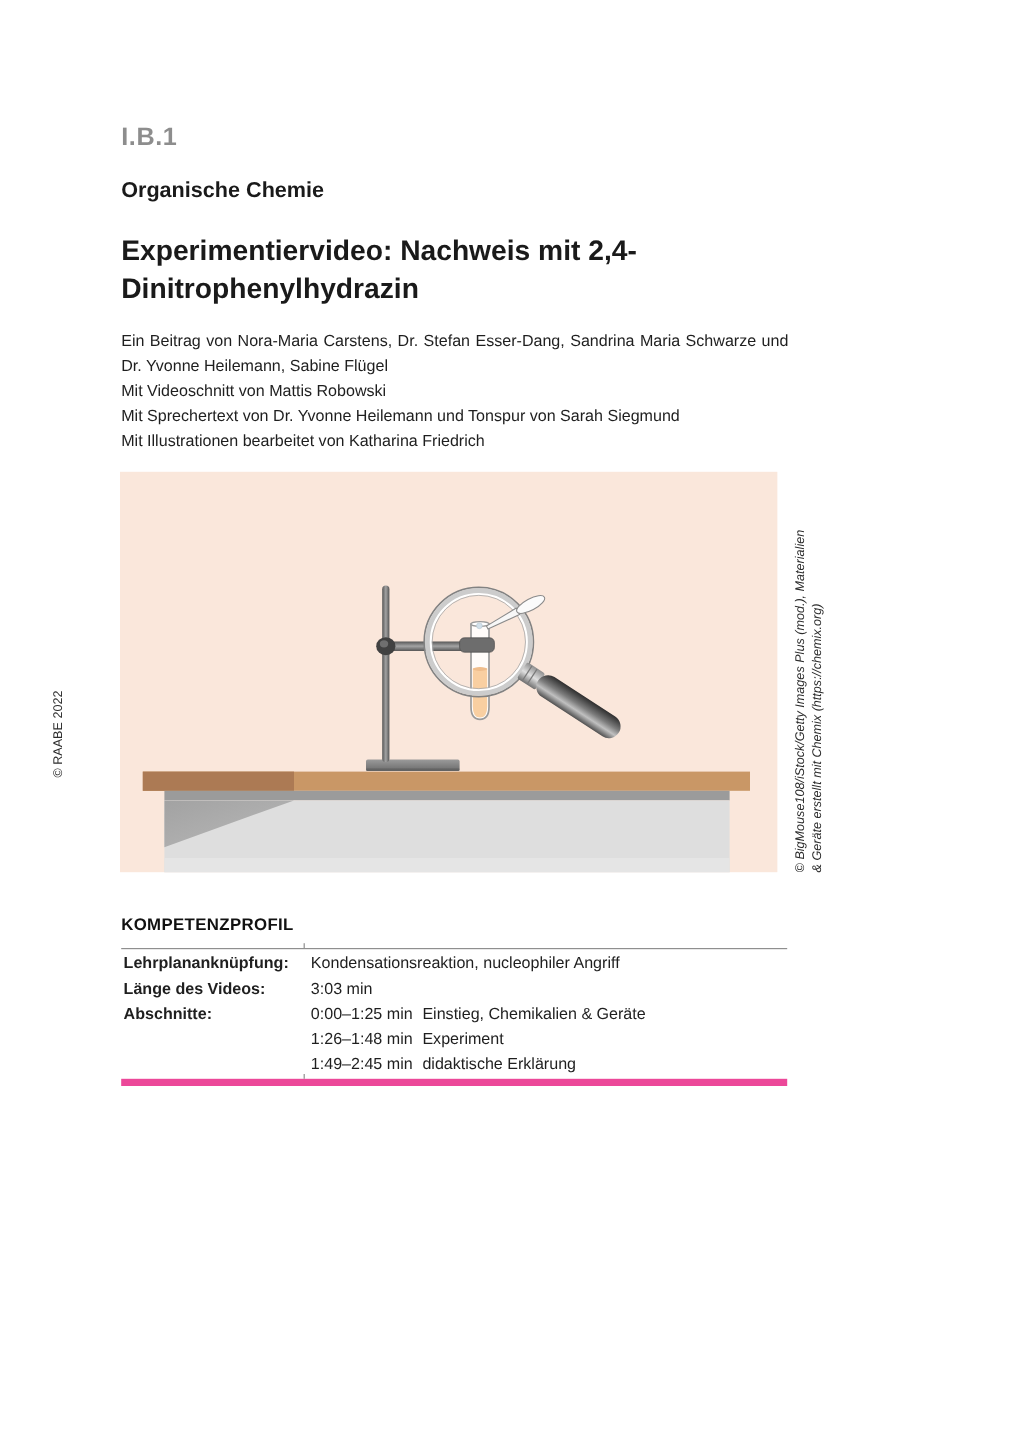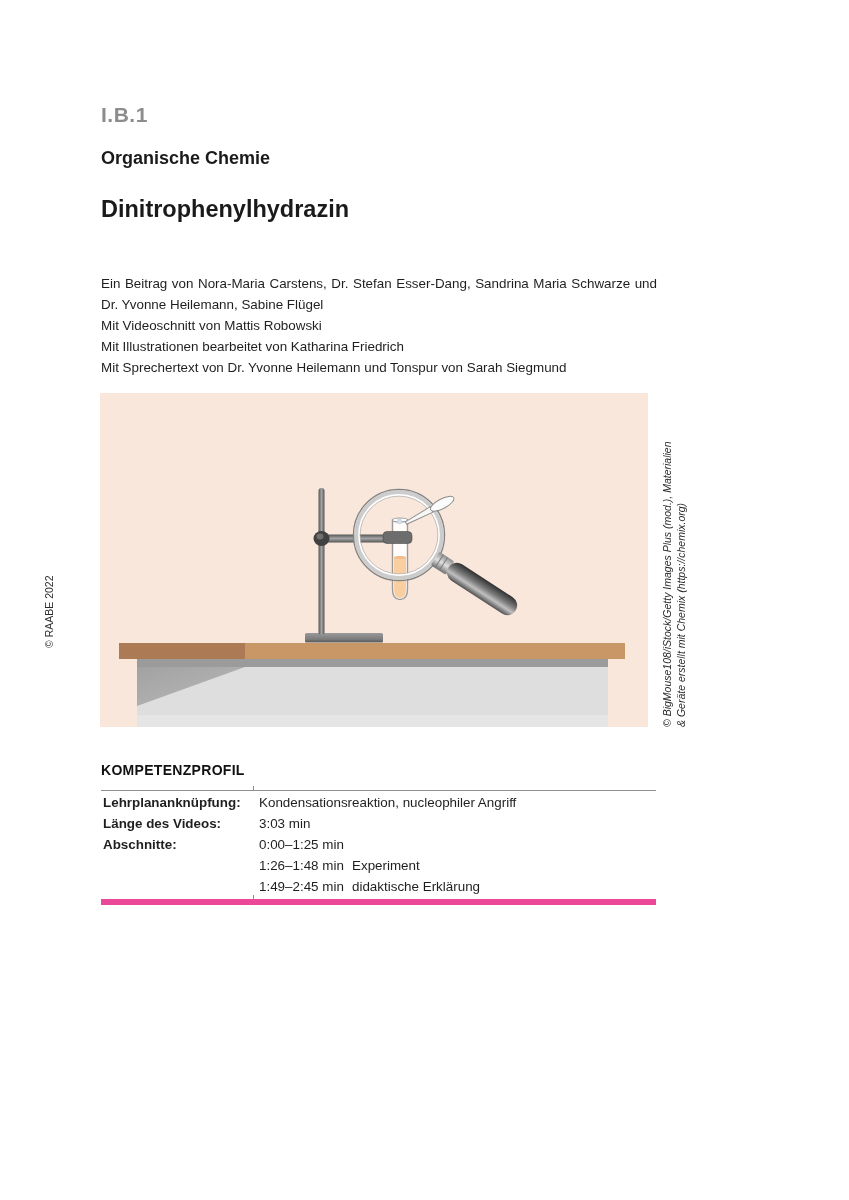--- a/index.html
+++ b/index.html
@@ -61,29 +61,30 @@
 </head>
 <body>
 
 <div class="page">
 
   <div class="kicker">I.B.1</div>
 
   <h2 class="subject">Organische Chemie</h2>
 
   <h1 class="title">
+    <div>Experimentiervideo: Nachweis mit 2,4-</div>
     <div>Dinitrophenylhydrazin</div>
   </h1>
 
   <div class="credits">
     <div class="cred-line justify">Ein Beitrag von Nora-Maria Carstens, Dr. Stefan Esser-Dang, Sandrina Maria Schwarze und</div>
     <div class="cred-line">Dr. Yvonne Heilemann, Sabine Flügel</div>
     <div class="cred-line">Mit Videoschnitt von Mattis Robowski</div>
+    <div class="cred-line">Mit Sprechertext von Dr. Yvonne Heilemann und Tonspur von Sarah Siegmund</div>
     <div class="cred-line">Mit Illustrationen bearbeitet von Katharina Friedrich</div>
-    <div class="cred-line">Mit Sprechertext von Dr. Yvonne Heilemann und Tonspur von Sarah Siegmund</div>
   </div>
 
   <div class="artwork">
     <svg width="548" height="334" viewBox="0 0 548 334">
       <defs>
         <linearGradient id="rodGrad" x1="0" y1="0" x2="1" y2="0">
           <stop offset="0" stop-color="#565656"></stop>
             <stop offset="0.5" stop-color="#a3a3a3"></stop>
             <stop offset="1" stop-color="#565656"></stop>
         </linearGradient>
@@ -187,20 +188,21 @@
     <div class="pr-row">
       <div class="pr-label">Länge des Videos:</div>
       <div class="pr-value">3:03 min</div>
     </div>
 
     <div class="pr-row">
       <div class="pr-label">Abschnitte:</div>
       <div class="pr-value">
         <div class="sec-row">
           <div class="sec-time">0:00–1:25 min</div>
+          <div class="sec-desc">Einstieg, Chemikalien &amp; Geräte</div>
         </div>
         <div class="sec-row">
           <div class="sec-time">1:26–1:48 min</div>
           <div class="sec-desc">Experiment</div>
         </div>
         <div class="sec-row">
           <div class="sec-time">1:49–2:45 min</div>
           <div class="sec-desc">didaktische Erklärung</div>
         </div>
       </div>

